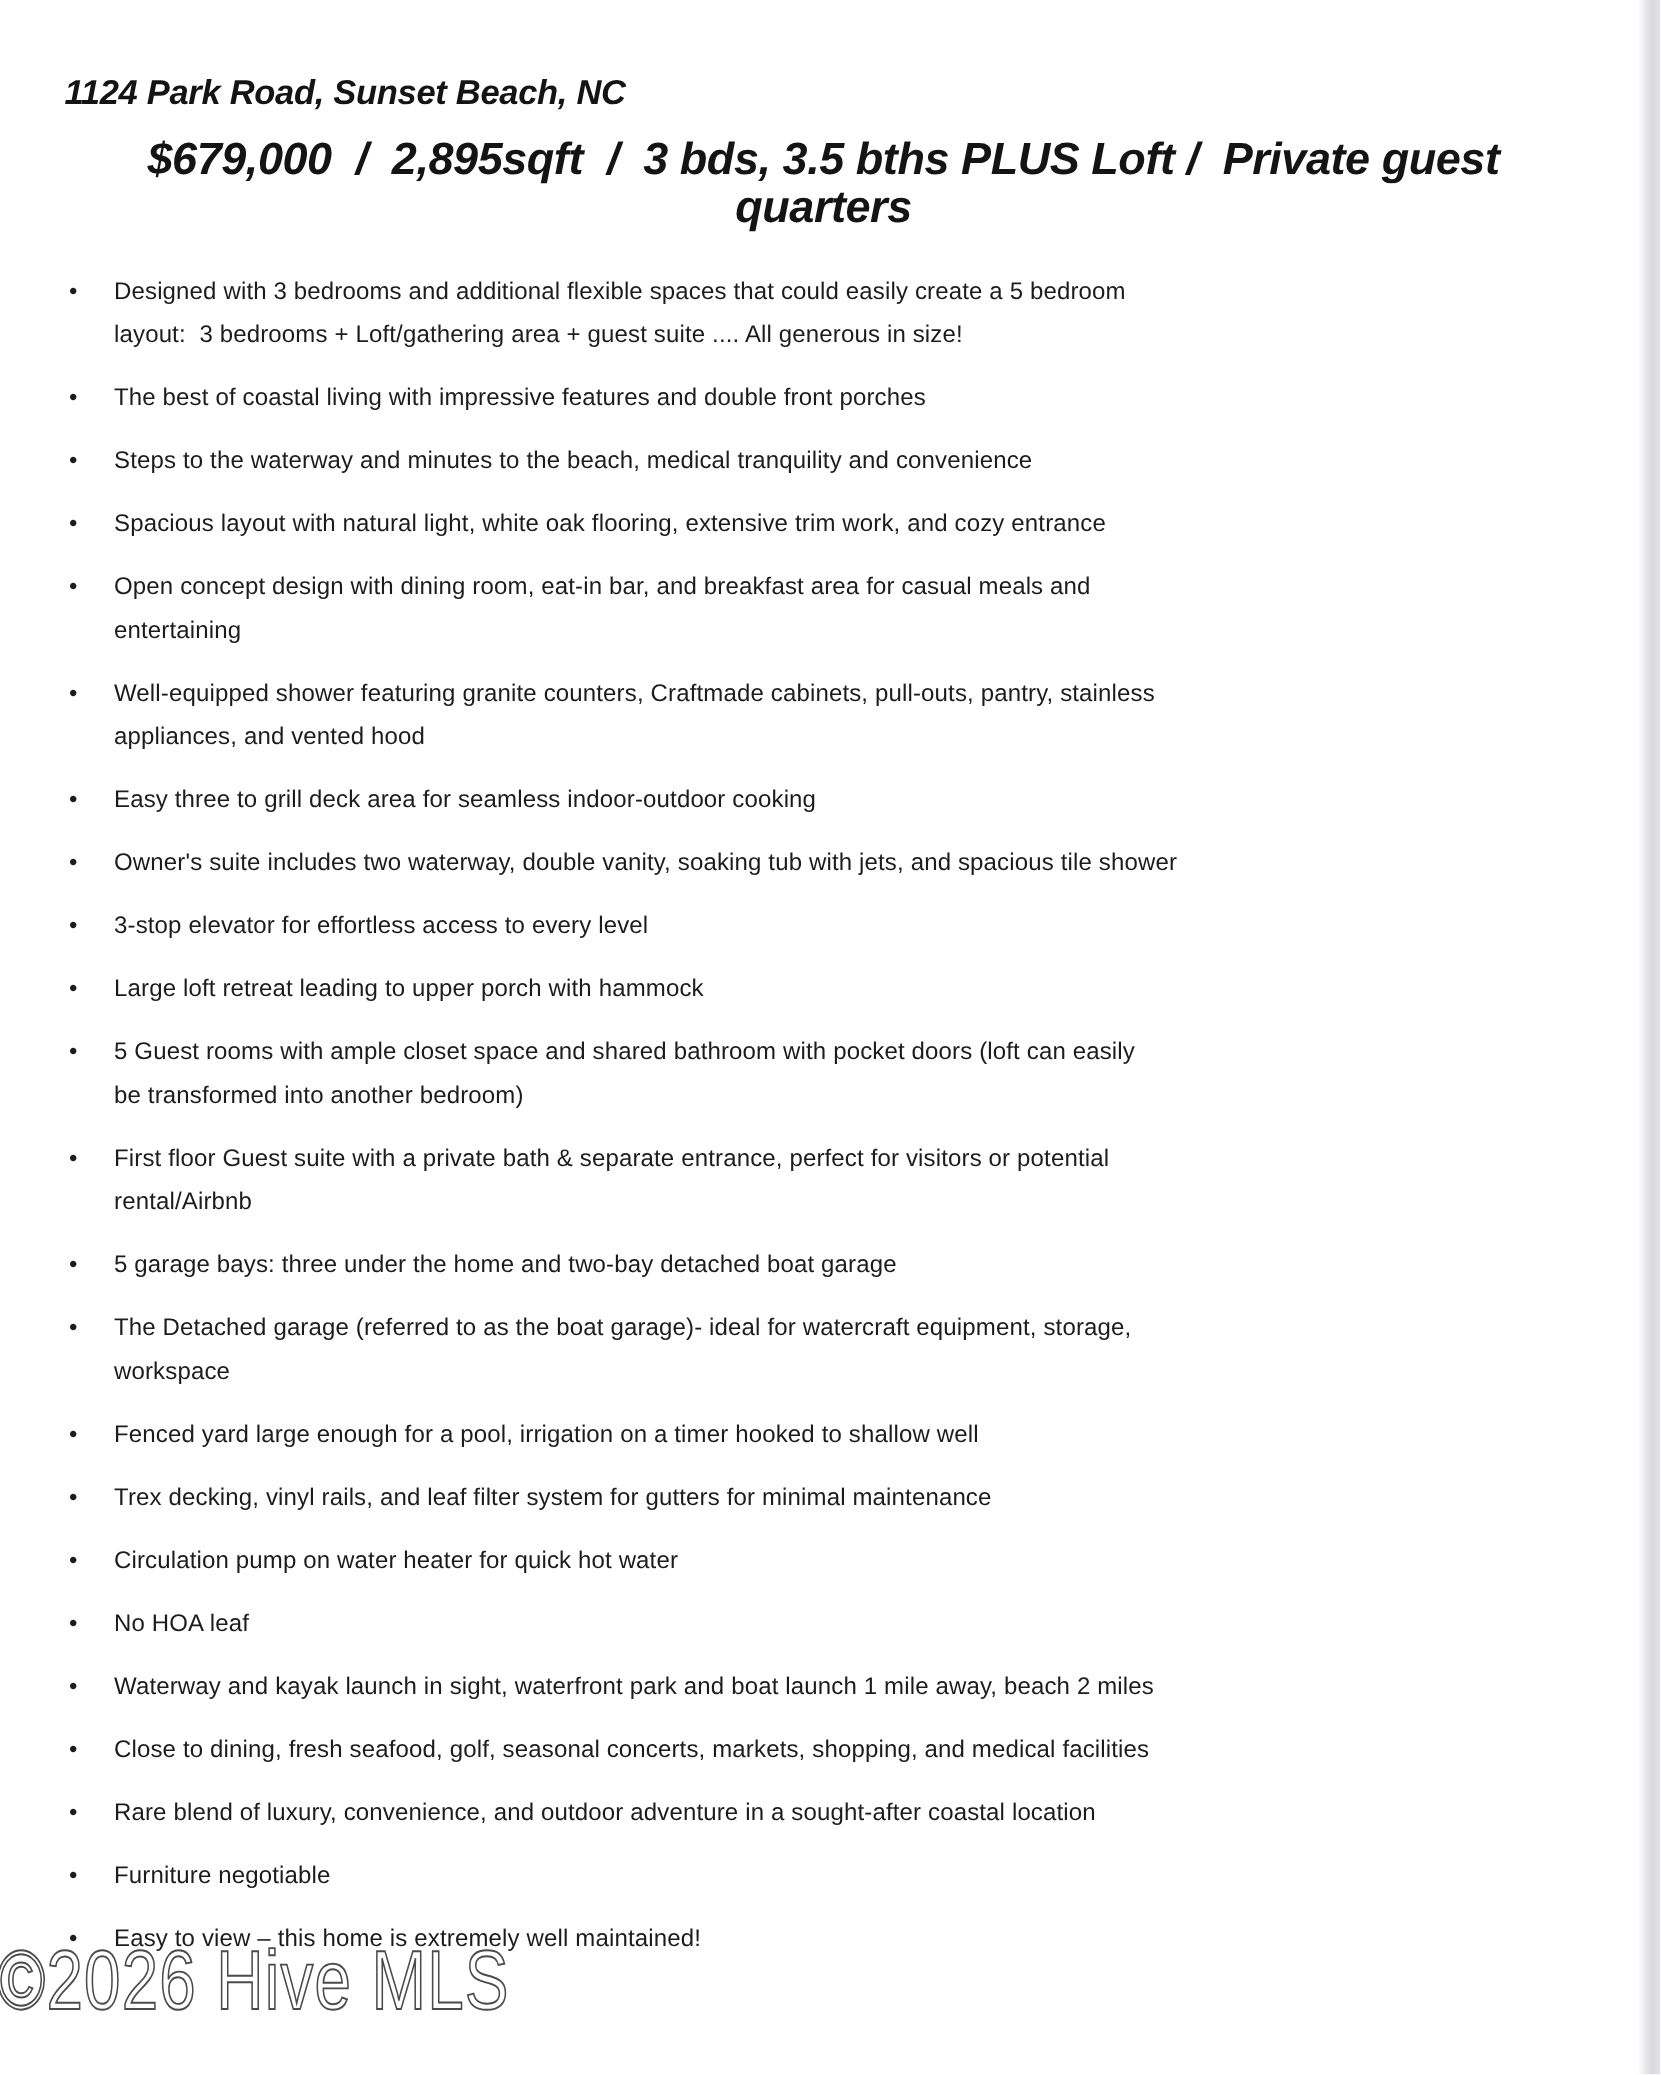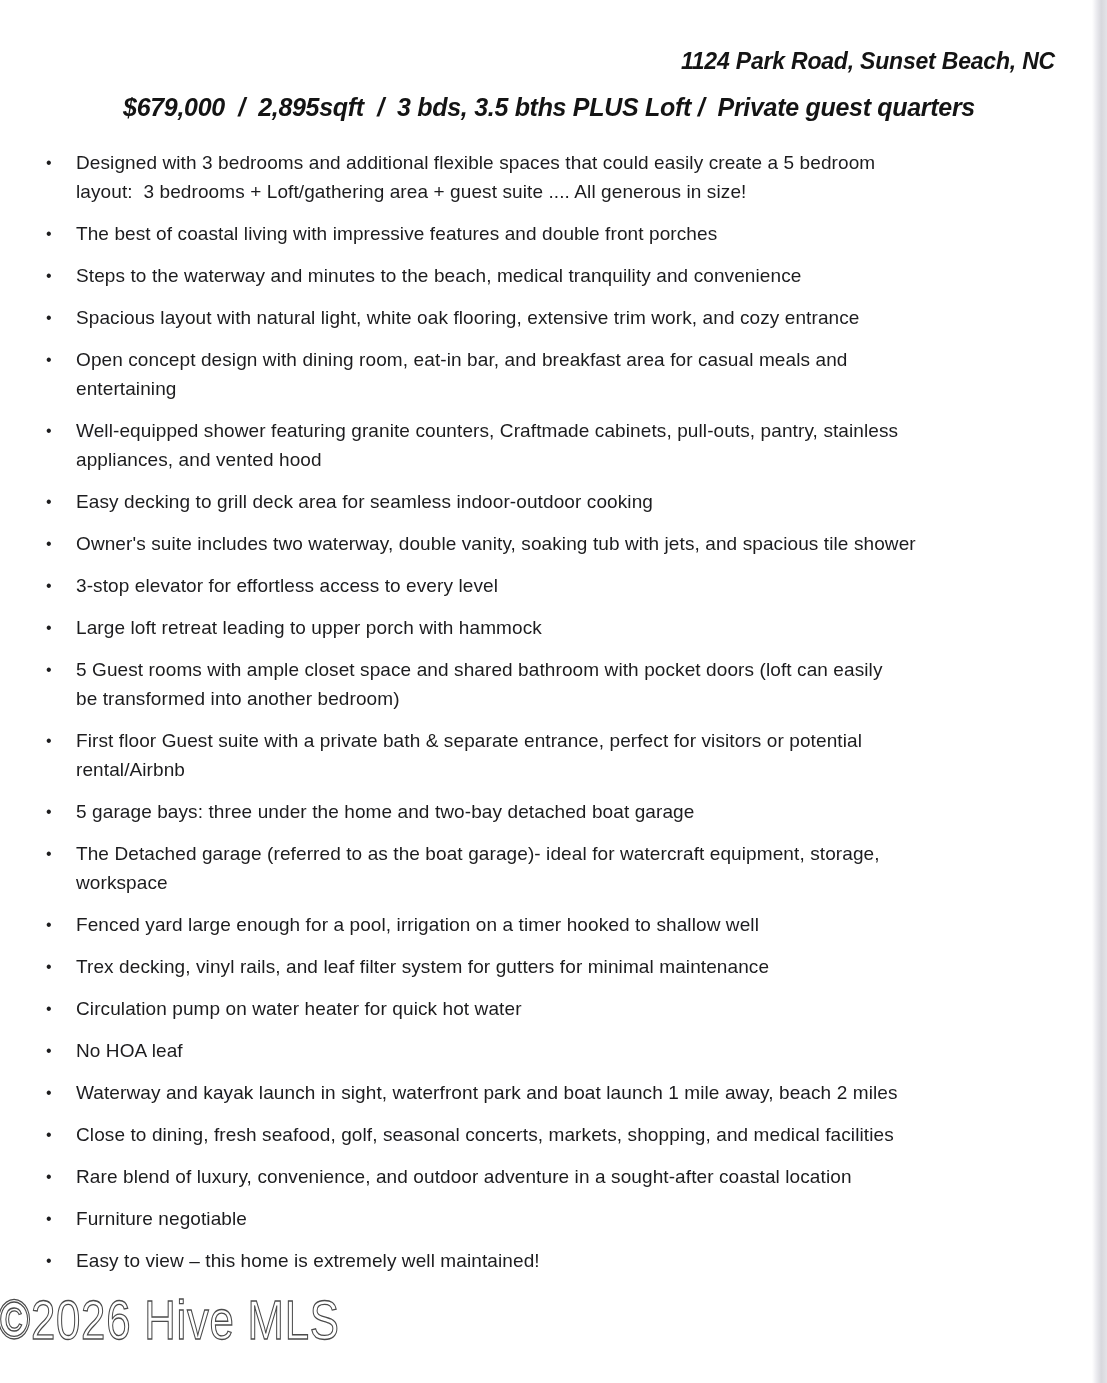--- a/index.html
+++ b/index.html
@@ -10,32 +10,32 @@
     background: #ffffff;
     overflow: hidden;
     font-family: "Liberation Sans", sans-serif;
     color: #1c1c1e;
   }
   .content {
     padding: 46px 52px 0 43px;
   }
   .title {
     margin: 0;
-    text-align: right;
+    text-align: left;
     font-size: 23px;
     line-height: 30px;
     font-weight: bold;
     font-style: italic;
     letter-spacing: -0.2px;
     color: #141414;
   }
   .subtitle {
     margin: 15px 0 0 0;
     text-align: center;
-    font-size: 25px;
+    font-size: 30px;
     line-height: 32px;
     font-weight: bold;
     font-style: italic;
     letter-spacing: -0.3px;
     color: #141414;
     white-space: pre-wrap;
   }
   .feature-list {
     list-style: none;
     margin: 25px 0 0 0;
@@ -47,21 +47,21 @@
   }
   .dot {
     flex: 0 0 30px;
     font-size: 16px;
     line-height: 29px;
     padding-left: 3px;
     color: #1c1c1e;
   }
   .txt {
     flex: 1;
-    font-size: 19px;
+    font-size: 16px;
     line-height: 29px;
     letter-spacing: 0.1px;
     white-space: pre-wrap;
     color: #1c1c1e;
   }
   .watermark {
     position: absolute;
     left: -2px;
     top: 1289px;
     font-size: 56px;
@@ -114,21 +114,21 @@
           <span class="txt">Open concept design with dining room, eat-in bar, and breakfast area for casual meals and
 entertaining</span>
         </li>
       <li>
           <span class="dot">•</span>
           <span class="txt">Well-equipped shower featuring granite counters, Craftmade cabinets, pull-outs, pantry, stainless
 appliances, and vented hood</span>
         </li>
       <li>
           <span class="dot">•</span>
-          <span class="txt">Easy decking to grill deck area for seamless indoor-outdoor cooking</span>
+          <span class="txt">Easy three to grill deck area for seamless indoor-outdoor cooking</span>
         </li>
       <li>
           <span class="dot">•</span>
           <span class="txt">Owner's suite includes two waterway, double vanity, soaking tub with jets, and spacious tile shower</span>
         </li>
       <li>
           <span class="dot">•</span>
           <span class="txt">3-stop elevator for effortless access to every level</span>
         </li>
       <li>

